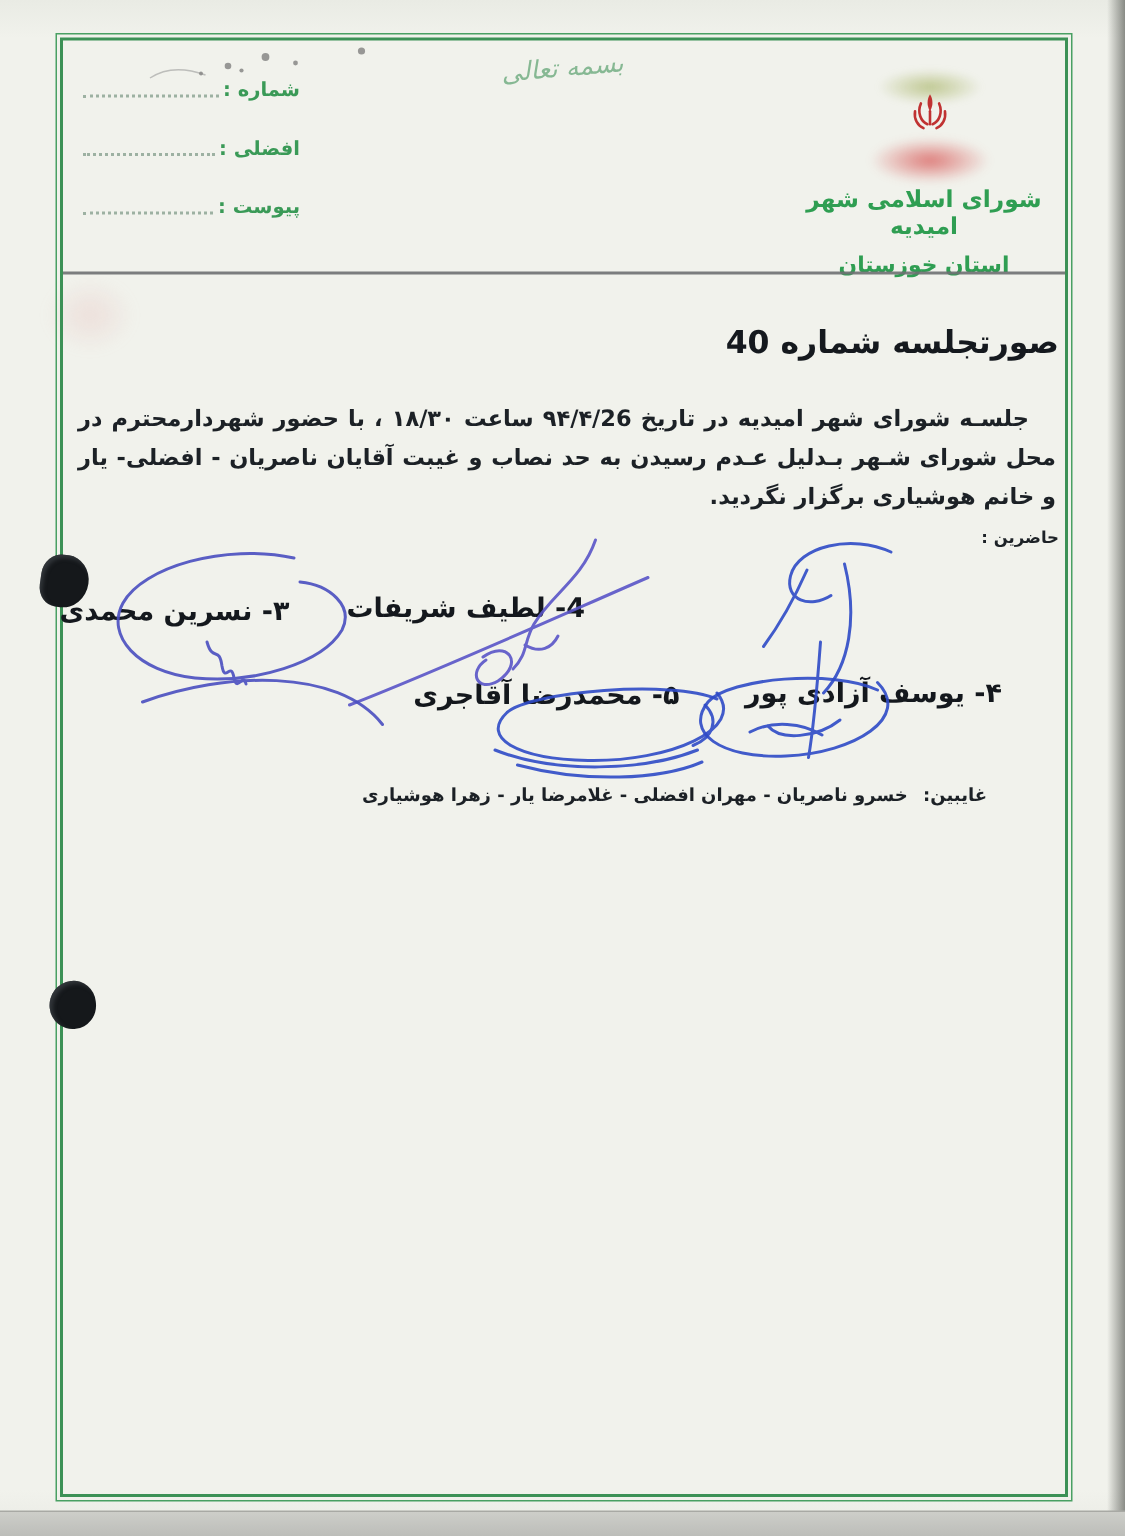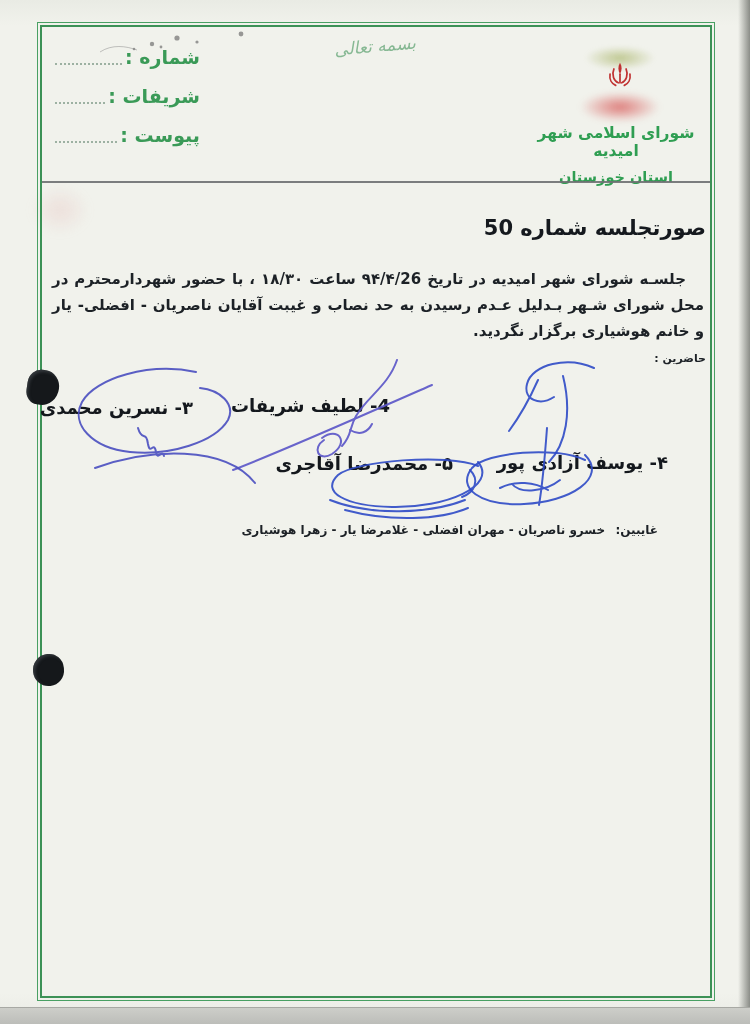--- a/index.html
+++ b/index.html
@@ -14,21 +14,21 @@
   .edge-right { position:absolute; top:0; right:0; width:12px; height:100%;
     background:linear-gradient(to right, rgba(60,62,58,0), rgba(55,58,53,.55)); }
   .edge-bottom { position:absolute; left:0; bottom:0; width:100%; height:17px;
     background:linear-gradient(180deg,#cdcec9, #bcbdb9); border-top:1px solid #a8a9a4; }
   
   .frame { position:absolute; left:40px; top:25px; width:672px; height:973px;
     border:2px solid #3c9156; outline:1px solid #49a063; outline-offset:2px; }
   
   .form-fields { position:absolute; left:55px; top:50px; width:145px; direction:rtl; }
   .field-row { display:flex; align-items:flex-end; height:18px; margin-bottom:21px; }
-  .field-label { color:#3a9a57; font-size:19px; font-weight:bold; white-space:nowrap; margin-left:3px; }
+  .field-label { color:#3a9a57; font-size:13px; font-weight:bold; white-space:nowrap; margin-left:3px; }
   .dots { flex:1 1 auto; border-bottom:2px dotted #9db1a2; transform:translateY(-3px); }
   
   .bismillah { position:absolute; left:300px; top:36px; width:150px; text-align:center;
     color:#5aa06e; opacity:.7; font-size:17px; font-style:italic; transform:rotate(-5deg); }
   
   .logo { position:absolute; left:572px; top:48px; width:96px; height:70px; }
   .logo-green { position:absolute; left:14%; top:-2px; width:72%; height:24px; filter:blur(2px);
     background:radial-gradient(closest-side, rgba(150,165,70,.55), rgba(150,165,70,0)); }
   .logo-red  { position:absolute; left:8%;  bottom:-4px; width:84%; height:30px; filter:blur(3px);
     background:radial-gradient(closest-side, rgba(208,45,45,.6), rgba(208,45,45,0)); }
@@ -77,21 +77,21 @@
 
   <div class="smudge"></div>
   <div class="frame"></div>
 
   <div class="form-fields">
     <div class="field-row">
       <span class="field-label">شماره :</span>
       <span class="dots"></span>
     </div>
     <div class="field-row">
-      <span class="field-label">شریفات :</span>
+      <span class="field-label">افضلی :</span>
       <span class="dots"></span>
     </div>
     <div class="field-row">
       <span class="field-label">پیوست :</span>
       <span class="dots"></span>
     </div>
   </div>
 
   <div class="bismillah">بسمه تعالی</div>
 
@@ -112,21 +112,21 @@
     </span>
   </div>
 
   <div class="org-name">
     <div class="org-line1">شورای اسلامی شهر امیدیه</div>
     <div class="org-line2">استان خوزستان</div>
   </div>
 
   <div class="divider"></div>
 
-  <div class="title">صورتجلسه شماره 50</div>
+  <div class="title">صورتجلسه شماره 40</div>
 
   <p class="body-text">جلسـه شورای شهر امیدیه در تاریخ ۹۴/۴/26 ساعت ۱۸/۳۰ ، با حضور شهردارمحترم در محل شورای شـهر بـدلیل عـدم رسیدن به حد نصاب و غیبت آقایان ناصریان - افضلی- یار و خانم هوشیاری برگزار نگردید.</p>
 
   <div class="attendees-label">حاضرین :</div>
   <div class="attendee a2">4- لطیف شریفات</div>
   <div class="attendee a3">۳- نسرین محمدی</div>
   <div class="attendee a4">۴- یوسف آزادی پور</div>
   <div class="attendee a5">۵- محمدرضا آقاجری</div>
 
   <div class="absentees">

